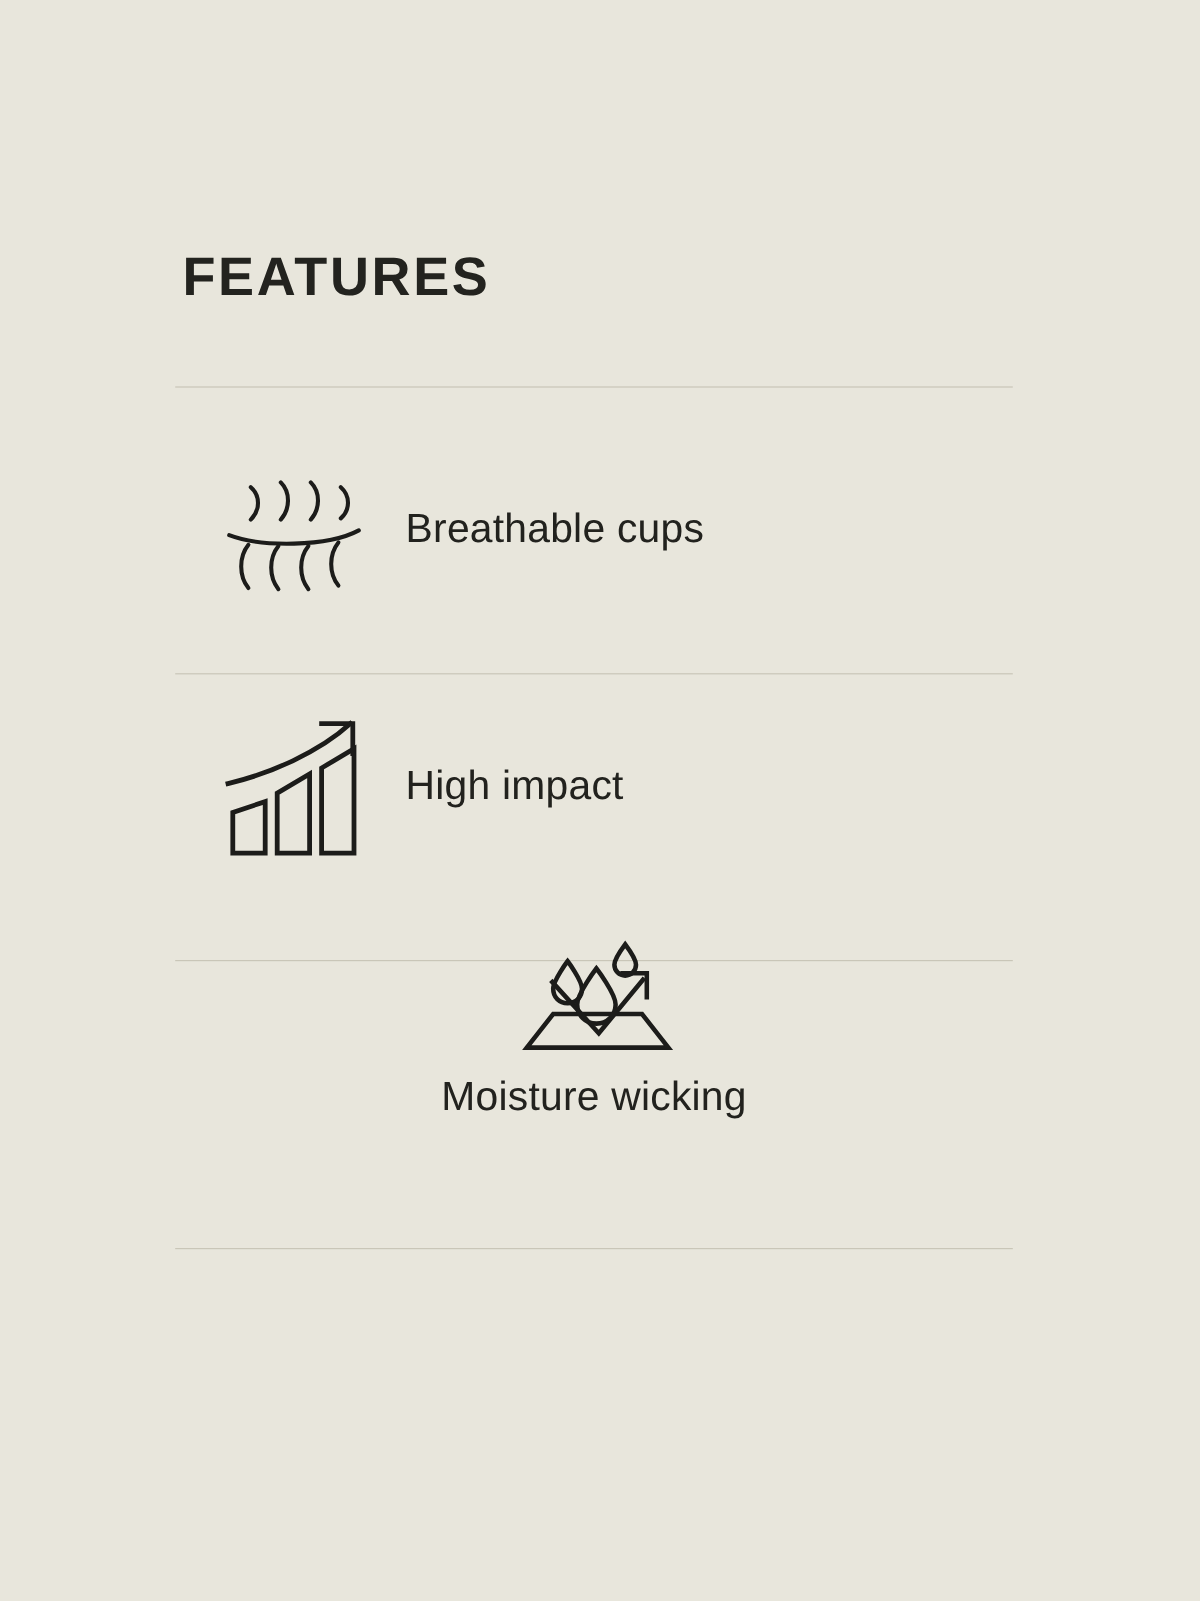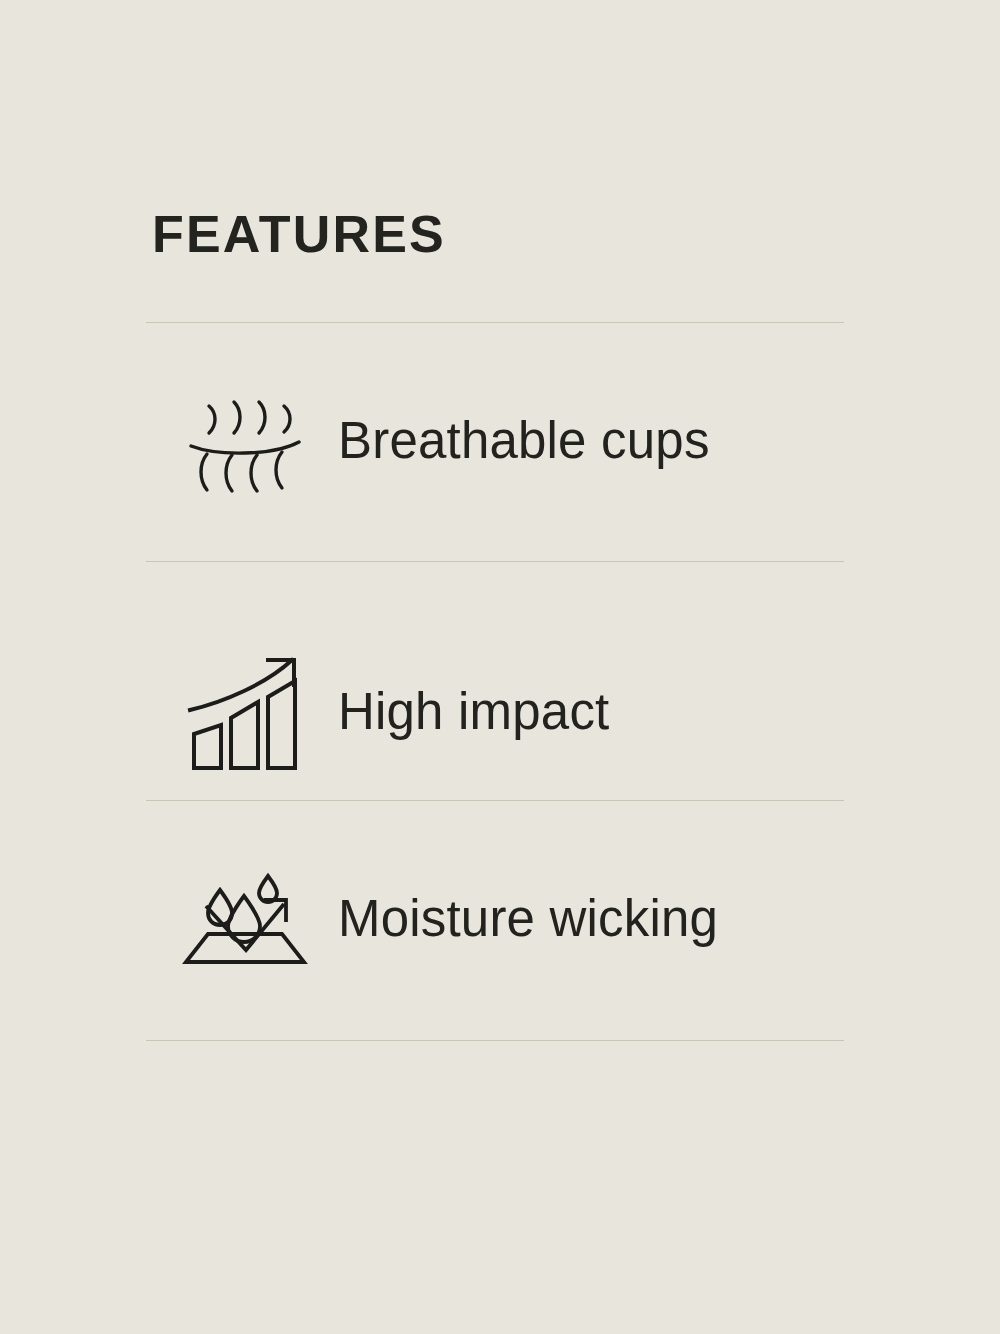--- a/index.html
+++ b/index.html
@@ -18,21 +18,21 @@
     width: 1000px;
     height: 1334px;
     background: #e8e6dc;
   }
   .features-title {
     position: absolute;
     left: 152px;
     top: 208px;
     font-family: "Liberation Sans", sans-serif;
     font-weight: 700;
-    font-size: 52px;
+    font-size: 45px;
     letter-spacing: 2.2px;
     color: #23231f;
     line-height: 1;
     margin: 0;
   }
   .divider {
     position: absolute;
     left: 146px;
     width: 698px;
     height: 1px;
@@ -45,41 +45,41 @@
 
   .feature-row {
     position: absolute;
     left: 146px;
     width: 698px;
     height: 239px;
     display: flex;
     align-items: center;
   }
   .feature-row.r0 { top: 322px; }
-  .feature-row.r1 { top: 593px; }
-  .feature-row.r2 { top: 800px; }
+  .feature-row.r1 { top: 536px; }
+  .feature-row.r2 { top: 766px; flex-direction: column; }
   .feature-row.r3 { top: 1040px; }
 
   .icon-cell {
     width: 192px;
     min-width: 192px;
     height: 130px;
     display: flex;
     align-items: center;
     justify-content: center;
     padding-left: 6px;
     box-sizing: border-box;
   }
   .icon-cell svg {
     display: block;
   }
   .feature-label {
     font-family: "Liberation Sans", sans-serif;
     font-weight: 400;
-    font-size: 51px;
+    font-size: 34px;
     letter-spacing: 0.2px;
     color: #22221e;
     white-space: nowrap;
     line-height: 1.1;
   }
 </style>
 </head>
 <body>
 
 <div class="page">

